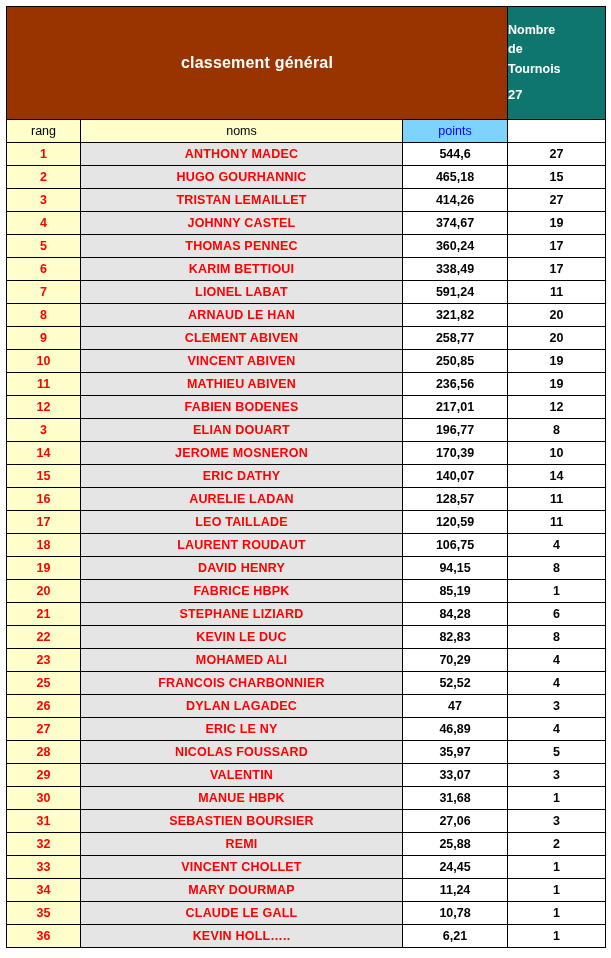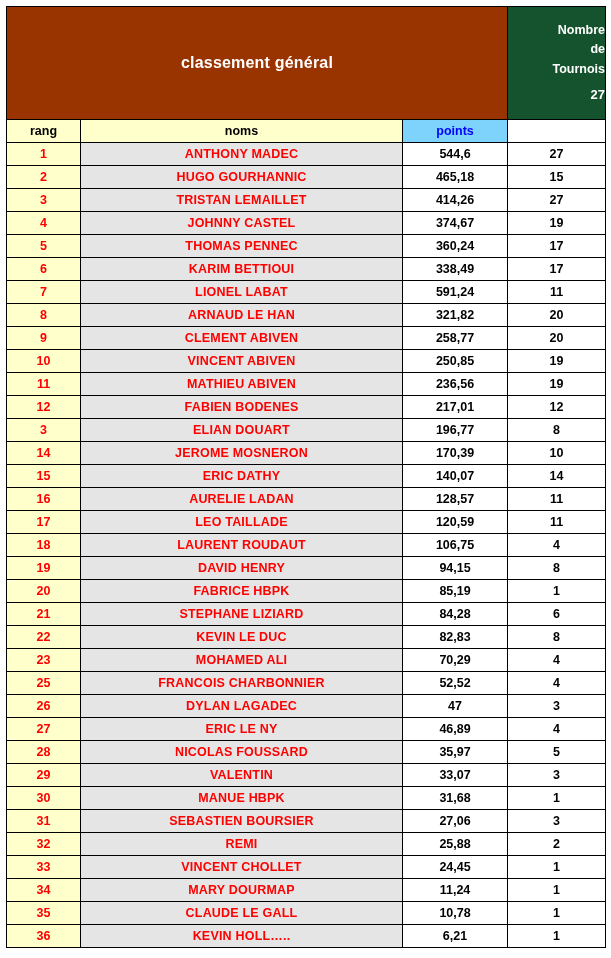--- a/index.html
+++ b/index.html
@@ -41,44 +41,44 @@
     background: #993300;
     color: #ffffff;
     font-size: 16px;
     font-weight: bold;
     text-align: center;
     vertical-align: middle;
     height: 112px;
     letter-spacing: 0.2px;
   }
   .tourn-cell {
-    background: #14532d;
+    background: #0f766e;
     color: #ffffff;
-    text-align: right;
+    text-align: left;
     vertical-align: middle;
     height: 112px;
     font-size: 12.5px;
     font-weight: bold;
     line-height: 1.55;
     padding: 4px 2px;
   }
   .tourn-count {
     display: block;
     margin-top: 6px;
     font-size: 13px;
     font-weight: bold;
   }
 
   
   .hdr {
     background: #ffffcc;
     height: 22px;
     vertical-align: middle;
     font-size: 12.5px;
-    font-weight: bold;
+    font-weight: normal;
     color: #000000;
   }
   .hdr.points-hdr {
     color: #0000ff;
     background: #7dd3fc;
   }
   .hdr.blank-hdr {
     background: #ffffff;
   }
 

